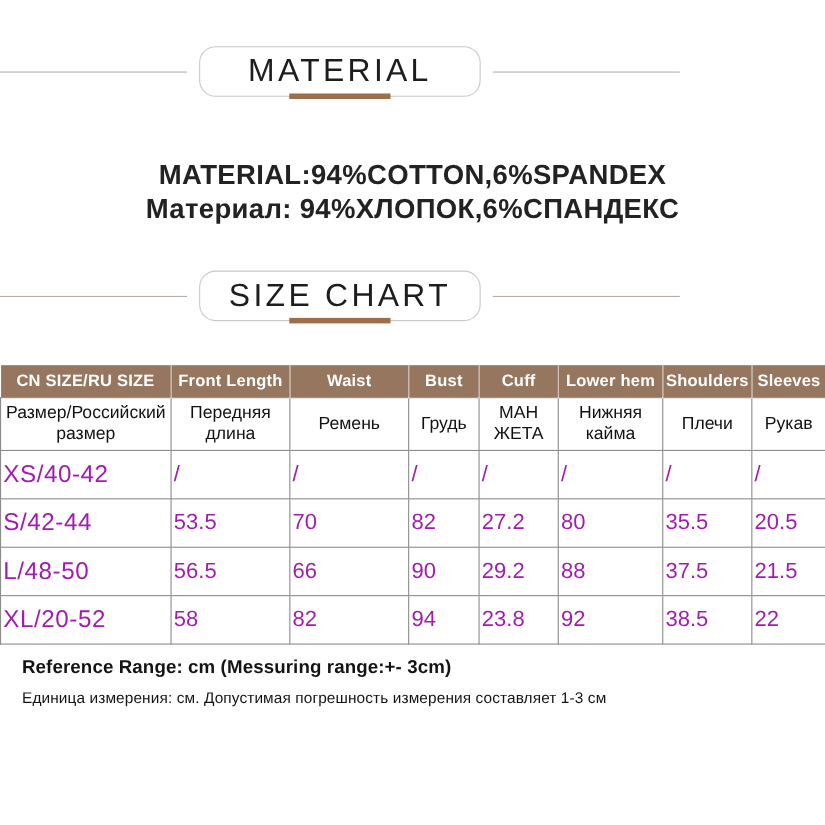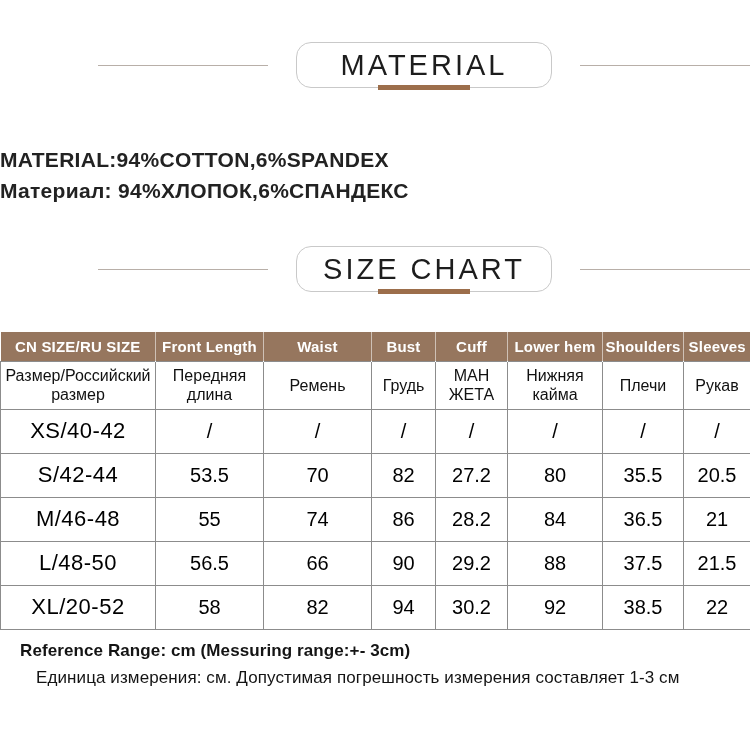--- a/index.html
+++ b/index.html
@@ -5,40 +5,40 @@
   html,body{margin:0;padding:0;}
   body{
     width:750px;height:750px;background:#ffffff;
     font-family:"Liberation Sans", sans-serif;color:#141414;
     overflow:hidden;
   }
   .page{width:750px;height:750px;position:relative;}
 
   
   .section-header{
-    display:flex;align-items:center;justify-content:flex-end;gap:28px;
+    display:flex;align-items:center;justify-content:flex-start;gap:11px;
   }
   .section-header.first{margin-top:42px;}
   .section-header.second{margin-top:40px;}
   .h-line{width:170px;height:1px;background:#b8afa8;}
   .heading-box{
     position:relative;width:256px;height:46px;box-sizing:border-box;
     border:1px solid #c9c9c9;border-radius:15px;
     display:flex;align-items:center;justify-content:center;
     font-size:29px;font-weight:500;letter-spacing:3px;color:#1d1d1d;
     background:#fff;
   }
   .heading-box .accent-bar{
     position:absolute;bottom:-3px;left:50%;transform:translateX(-50%);
     width:92px;height:5px;background:#9c6e4b;
   }
 
   .material-text{
-    margin-top:56px;
-    font-size:21px;font-weight:600;line-height:31px;color:#222;
+    margin-top:56px;text-align:center;
+    font-size:25px;font-weight:600;line-height:31px;color:#222;
     letter-spacing:.3px;
   }
 
   
   table.size-chart{
     margin-top:40px;width:750px;border-collapse:collapse;table-layout:fixed;
   }
   col.c1{width:155px}col.c2{width:108px}col.c3{width:108px}col.c4{width:64px}
   col.c5{width:72px}col.c6{width:95px}col.c7{width:81px}col.c8{width:67px}
 
@@ -52,28 +52,28 @@
 
   tr.hdr-ru{height:48px;}
   tr.hdr-ru th{
     font-size:16px;font-weight:400;color:#111;
     border:1px solid #8c8c8c;padding:0 2px;
     white-space:pre-line;line-height:19px;text-align:center;
   }
 
   tbody tr{height:44px;}
   tbody td{
-    border:1px solid #8c8c8c;text-align:center;vertical-align:middle;
-    font-size:20px;color:#000000;padding:0 2px;
+    border:1px solid #8c8c8c;text-align:left;vertical-align:middle;
+    font-size:20px;color:#a21caf;padding:0 2px;
   }
   tbody td.size-cell{font-size:22px;letter-spacing:.5px;}
 
   .footer-notes{margin-top:8px;padding-left:20px;}
   .footer-note-en{font-size:17px;font-weight:700;line-height:25px;letter-spacing:.1px;}
-  .footer-note-ru{font-size:17px;font-weight:400;line-height:30px;letter-spacing:.1px;margin-left:16px;}
+  .footer-note-ru{font-size:14px;font-weight:400;line-height:30px;letter-spacing:.1px;}
 </style>
 </head>
 <body>
 
 <div class="page">
 
   <div class="section-header first">
     <div class="h-line"></div>
     <div class="heading-box">
       <span>MATERIAL</span>
@@ -148,45 +148,35 @@
           <td class="size-cell">S/42-44</td>
           <td>53.5</td>
           <td>70</td>
           <td>82</td>
           <td>27.2</td>
           <td>80</td>
           <td>35.5</td>
           <td>20.5</td>
         </tr>
         <tr>
-          <td class="size-cell">M/46-48</td>
-          <td>55</td>
-          <td>74</td>
-          <td>86</td>
-          <td>28.2</td>
-          <td>84</td>
-          <td>36.5</td>
-          <td>21</td>
-        </tr>
-        <tr>
           <td class="size-cell">L/48-50</td>
           <td>56.5</td>
           <td>66</td>
           <td>90</td>
           <td>29.2</td>
           <td>88</td>
           <td>37.5</td>
           <td>21.5</td>
         </tr>
         <tr>
           <td class="size-cell">XL/20-52</td>
           <td>58</td>
           <td>82</td>
           <td>94</td>
-          <td>30.2</td>
+          <td>23.8</td>
           <td>92</td>
           <td>38.5</td>
           <td>22</td>
         </tr>
       </tbody>
   </table>
 
   <div class="footer-notes">
     <div class="footer-note-en">Reference Range: cm (Messuring range:+- 3cm)</div>
     <div class="footer-note-ru">Единица измерения: см. Допустимая погрешность измерения составляет 1-3 см</div>

